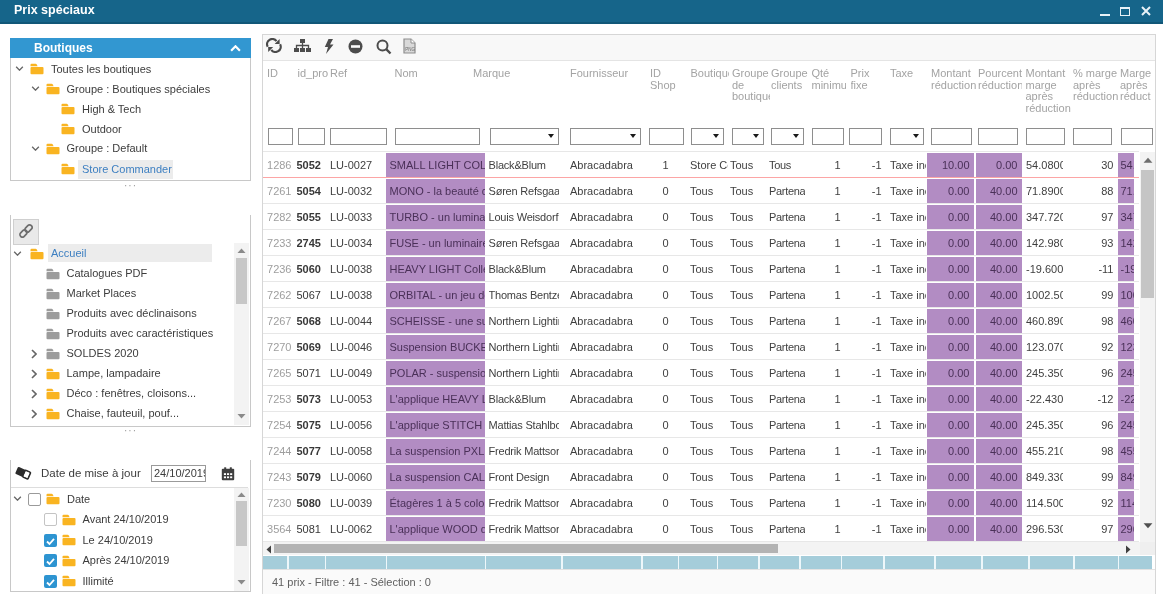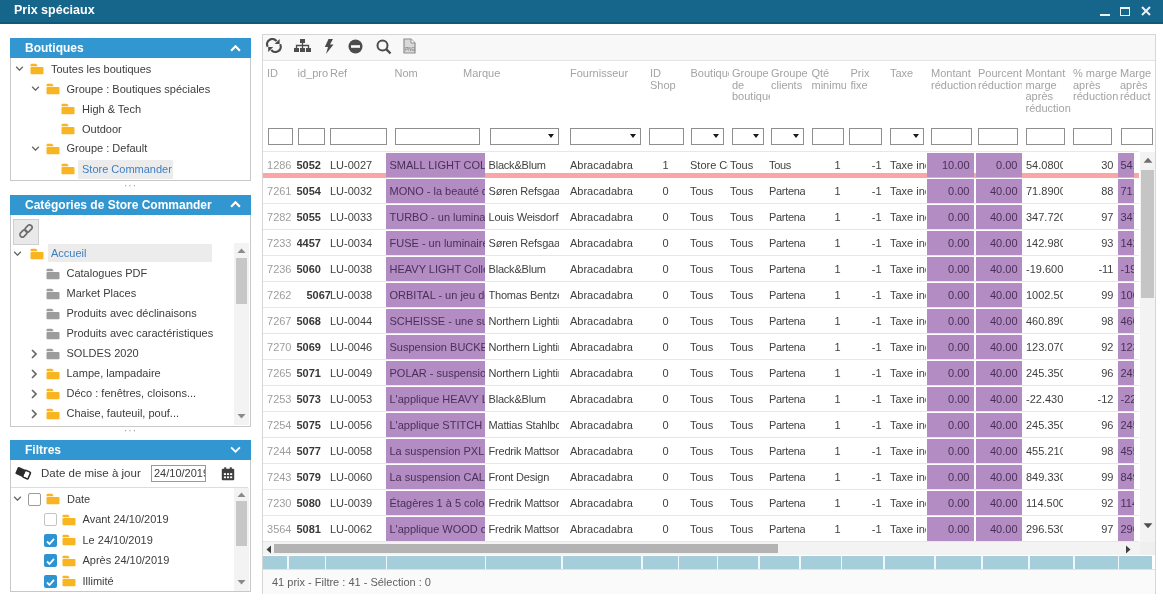--- a/index.html
+++ b/index.html
@@ -1,18 +1,18 @@
 <!DOCTYPE html>
 <html><head><meta charset="utf-8">
 <style>
 html,body{margin:0;padding:0;background:#fff}
 #page{position:relative;width:1163px;height:605px;background:#fff;font-family:"Liberation Sans",sans-serif;overflow:hidden}
 .abs{position:absolute}
 .hdr{position:absolute;left:10px;width:241px;height:20px;background:#3297d1;color:#fff;font-weight:bold;font-size:12px;line-height:20px}
-.hdr span{margin-left:15px}
+.hdr span{margin-left:24px}
 .tree{position:absolute;left:10px;width:239px;background:#fff;border:1px solid #c8c8c8;border-top:none}
 .trow{position:absolute;font-size:11px;color:#3c3c3c;white-space:nowrap}
 .cell{position:absolute;font-size:11px;color:#3f3f3f;white-space:nowrap;overflow:hidden;line-height:26px;height:26px}
 .lbl{position:absolute;font-size:11px;color:#a3a3a3;line-height:11.5px;white-space:pre-line}
 .fbox{position:absolute;background:#fff;border:1px solid #8e8e8e;height:15px}
 .fbox .dd{position:absolute;right:4px;top:5px;width:0;height:0;border-left:3.5px solid transparent;border-right:3.5px solid transparent;border-top:4.5px solid #1a1a1a}
 .prl{background:#b28cc3;color:#4a3058}
 </style></head><body>
 <div id="page">
 
@@ -62,21 +62,20 @@
       <rect x="0.5" y="4" width="13" height="7.2" rx="1" fill="#f9b421"></rect>
     </svg>
 <div class="trow" style="left:66.5px;top:142px;color:#3c3c3c">Groupe : Default</div>
 <div class="abs" style="left:77.5px;top:159.5px;width:95px;height:19px;background:#ececec"></div>
 <svg class="abs" style="left:61.0px;top:163px" width="14" height="12" viewBox="0 0 14 12">
       <path d="M0.5 1.8 Q0.5 0.8 1.5 0.8 L5.6 0.8 Q6.4 0.8 6.8 1.6 L7.6 3.2 L0.5 3.2 Z" fill="#f9b421"></path>
       <rect x="0.5" y="4" width="13" height="7.2" rx="1" fill="#f9b421"></rect>
     </svg>
 <div class="trow" style="left:82.0px;top:162.5px;color:#3d7fc1">Store Commander</div>
 <div class="abs" style="left:124px;top:184px;width:14px;height:3px;color:#999;font-size:10px;letter-spacing:1px;line-height:3px">···</div>
-<div class="hdr" style="top:194.5px"><span>Catégories de Store Commander</span></div>
 <svg class="abs" style="left:230px;top:201px" width="11" height="7" viewBox="0 0 10 6">
       <path d="M1 5 L5 1 L9 5" fill="none" stroke="#fff" stroke-width="2"></path>
     </svg>
 <div class="tree" style="top:214.5px;height:211px"></div>
 <div class="abs" style="left:13px;top:218.5px;width:24px;height:24px;background:#e9e9e9;border:1px solid #cfcfcf"></div>
 <svg class="abs" style="left:19px;top:224px" width="14" height="14" viewBox="0 0 14 14">
       <g fill="none" stroke="#6e6e6e" stroke-width="1.7">
         <rect x="7" y="0.5" width="5" height="8" rx="2.5" transform="rotate(45 9.5 4.5)"></rect>
         <rect x="2" y="5.5" width="5" height="8" rx="2.5" transform="rotate(45 4.5 9.5)"></rect>
       </g>
@@ -144,21 +143,20 @@
 <div class="trow" style="left:66.5px;top:407.2px;color:#3c3c3c">Chaise, fauteuil, pouf...</div>
 <div class="abs" style="left:234px;top:243px;width:15px;height:182px;background:#f3f3f3"></div>
 <svg class="abs" style="left:237px;top:247px" width="9" height="8" viewBox="0 0 9 8">
       <path d="M0.5 6 L4.5 1.5 L8.5 6 Z" fill="#8a8a8a"></path>
     </svg>
 <div class="abs" style="left:236px;top:258px;width:11px;height:46px;background:#c7c7c7"></div>
 <svg class="abs" style="left:237px;top:412px" width="9" height="8" viewBox="0 0 9 8">
       <path d="M0.5 2 L4.5 6.5 L8.5 2 Z" fill="#8a8a8a"></path>
     </svg>
 <div class="abs" style="left:124px;top:429px;width:14px;height:3px;color:#999;font-size:10px;letter-spacing:1px;line-height:3px">···</div>
-<div class="hdr" style="top:440px"><span>Filtres</span></div>
 <svg class="abs" style="left:230px;top:446px" width="11" height="7" viewBox="0 0 10 6">
       <path d="M1 1 L5 5 L9 1" fill="none" stroke="#fff" stroke-width="1.6"></path>
     </svg>
 <div class="tree" style="top:460px;height:131px"></div>
 <svg class="abs" style="left:14px;top:465px" width="18" height="16" viewBox="0 0 18 16">
       <g transform="rotate(24 9 8)">
         <rect x="2" y="4.2" width="14" height="7.6" rx="1" fill="#2b2b2b"></rect>
         <rect x="10.6" y="5" width="4.6" height="6" fill="#fff"></rect>
         <rect x="9.8" y="4.2" width="6.2" height="7.6" rx="1" fill="none" stroke="#2b2b2b" stroke-width="1.3"></rect>
       </g>
@@ -254,21 +252,21 @@
     </svg>
 <svg class="abs" style="left:403px;top:38px" width="13" height="16" viewBox="0 0 13 16">
       <path d="M1 1 L8 1 L12 5 L12 15 L1 15 Z" fill="#d9d9d9" stroke="#8d8d8d" stroke-width="1.2"></path>
       <path d="M8 1 L8 5 L12 5" fill="#fff" stroke="#8d8d8d" stroke-width="1"></path>
       <text x="2.2" y="12.5" font-size="4.5" fill="#6b6b6b" font-family="Liberation Sans">PNG</text>
     </svg>
 <div class="lbl" style="left:267px;top:68px;width:60px;overflow:hidden">ID</div>
 <div class="lbl" style="left:297.5px;top:68px;width:60px;overflow:hidden">id_pro</div>
 <div class="lbl" style="left:330px;top:68px;width:60px;overflow:hidden">Ref</div>
 <div class="lbl" style="left:394.5px;top:68px;width:60px;overflow:hidden">Nom</div>
-<div class="lbl" style="left:463px;top:68px;width:60px;overflow:hidden">Marque</div>
+<div class="lbl" style="left:473px;top:68px;width:60px;overflow:hidden">Marque</div>
 <div class="lbl" style="left:570px;top:68px;width:60px;overflow:hidden">Fournisseur</div>
 <div class="lbl" style="left:650px;top:68px;width:60px;overflow:hidden">ID
 Shop</div>
 <div class="lbl" style="left:690.5px;top:68px;width:38px;overflow:hidden">Boutique</div>
 <div class="lbl" style="left:732px;top:68px;width:38px;overflow:hidden">Groupe
 de
 boutique</div>
 <div class="lbl" style="left:771px;top:68px;width:38px;overflow:hidden">Groupe
 clients</div>
 <div class="lbl" style="left:811.5px;top:68px;width:34px;overflow:hidden">Qté
@@ -314,21 +312,21 @@
 <div class="fbox" style="left:849px;top:128px;width:30.5px"></div>
 <div class="fbox" style="left:890px;top:128px;width:31.5px">
       <div class="dd"></div>
     </div>
 <div class="fbox" style="left:930.5px;top:128px;width:39.5px"></div>
 <div class="fbox" style="left:978px;top:128px;width:37.5px"></div>
 <div class="fbox" style="left:1025.5px;top:128px;width:37px"></div>
 <div class="fbox" style="left:1073px;top:128px;width:37px"></div>
 <div class="fbox" style="left:1120.5px;top:128px;width:30px"></div>
 <div class="abs" style="left:262.5px;top:151px;width:876.5px;height:1px;background:#e7e7e7"></div>
-<div class="abs" style="left:262.5px;top:152px;width:876.5px;height:26px;border-bottom:5px solid #fca5a5;box-sizing:border-box">
+<div class="abs" style="left:262.5px;top:152px;width:876.5px;height:26px;border-bottom:1px solid #fca5a5;box-sizing:border-box">
       <div class="cell " style="left:1.0px;width:28px;text-align:right;color:#9e9e9e">1286</div>
       <div class="cell " style="left:34.0px;width:29px;font-weight:bold;color:#383838">5052</div>
       <div class="cell " style="left:67.5px;width:54px;">LU-0027</div>
       <div class="cell prl" style="left:123px;top:1px;height:24px;line-height:24px;width:99px;padding-left:4px;box-sizing:border-box">SMALL LIGHT COLLECTION</div>
       <div class="cell " style="left:226.0px;width:70px;letter-spacing:-0.2px">Black&amp;Blum</div>
       <div class="cell " style="left:307.5px;width:68px;">Abracadabra</div>
       <div class="cell " style="left:386.5px;width:33px;text-align:center">1</div>
       <div class="cell " style="left:427.5px;width:38px;">Store Commander</div>
       <div class="cell " style="left:467.5px;width:37px;">Tous</div>
       <div class="cell " style="left:506.5px;width:36px;letter-spacing:-0.3px">Tous</div>
@@ -376,21 +374,21 @@
       <div class="cell " style="left:582.5px;width:36.5px;text-align:right">-1</div>
       <div class="cell " style="left:627.5px;width:35.5px;">Taxe incluse</div>
       <div class="cell prl" style="left:664px;top:1px;height:24px;line-height:24px;width:47px;text-align:right;padding-right:4px;box-sizing:border-box">0.00</div>
       <div class="cell prl" style="left:713px;top:1px;height:24px;line-height:24px;width:46px;text-align:right;padding-right:4px;box-sizing:border-box">40.00</div>
       <div class="cell " style="left:763.5px;width:37px;">347.720000</div>
       <div class="cell " style="left:810.5px;width:40.5px;text-align:right">97</div>
       <div class="cell prl" style="left:855px;top:1px;height:24px;line-height:24px;width:16.5px;padding-left:3px;box-sizing:border-box">347.72</div>
     </div>
     <div class="abs" style="left:262.5px;top:230px;width:876.5px;height:26px;border-bottom:1px solid #e7e7e7;box-sizing:border-box">
       <div class="cell " style="left:1.0px;width:28px;text-align:right;color:#9e9e9e">7233</div>
-      <div class="cell " style="left:34.0px;width:29px;font-weight:bold;color:#383838">4457</div>
+      <div class="cell " style="left:34.0px;width:29px;font-weight:bold;color:#383838">2745</div>
       <div class="cell " style="left:67.5px;width:54px;">LU-0034</div>
       <div class="cell prl" style="left:123px;top:1px;height:24px;line-height:24px;width:99px;padding-left:4px;box-sizing:border-box">FUSE - un luminaire</div>
       <div class="cell " style="left:226.0px;width:70px;letter-spacing:-0.2px">Søren Refsgaard</div>
       <div class="cell " style="left:307.5px;width:68px;">Abracadabra</div>
       <div class="cell " style="left:386.5px;width:33px;text-align:center">0</div>
       <div class="cell " style="left:427.5px;width:38px;">Tous</div>
       <div class="cell " style="left:467.5px;width:37px;">Tous</div>
       <div class="cell " style="left:506.5px;width:36px;letter-spacing:-0.3px">Partenaires</div>
       <div class="cell " style="left:537.5px;width:40.5px;text-align:right">1</div>
       <div class="cell " style="left:582.5px;width:36.5px;text-align:right">-1</div>
@@ -416,21 +414,21 @@
       <div class="cell " style="left:582.5px;width:36.5px;text-align:right">-1</div>
       <div class="cell " style="left:627.5px;width:35.5px;">Taxe incluse</div>
       <div class="cell prl" style="left:664px;top:1px;height:24px;line-height:24px;width:47px;text-align:right;padding-right:4px;box-sizing:border-box">0.00</div>
       <div class="cell prl" style="left:713px;top:1px;height:24px;line-height:24px;width:46px;text-align:right;padding-right:4px;box-sizing:border-box">40.00</div>
       <div class="cell " style="left:763.5px;width:37px;">-19.600000</div>
       <div class="cell " style="left:810.5px;width:40.5px;text-align:right">-11</div>
       <div class="cell prl" style="left:855px;top:1px;height:24px;line-height:24px;width:16.5px;padding-left:3px;box-sizing:border-box">-19.60</div>
     </div>
     <div class="abs" style="left:262.5px;top:282px;width:876.5px;height:26px;border-bottom:1px solid #e7e7e7;box-sizing:border-box">
       <div class="cell " style="left:1.0px;width:28px;text-align:right;color:#9e9e9e">7262</div>
-      <div class="cell " style="left:44px;width:29px;font-weight:bold;color:#383838">5067</div>
+      <div class="cell " style="left:34.0px;width:29px;font-weight:normal;color:#383838">5067</div>
       <div class="cell " style="left:67.5px;width:54px;">LU-0038</div>
       <div class="cell prl" style="left:123px;top:1px;height:24px;line-height:24px;width:99px;padding-left:4px;box-sizing:border-box">ORBITAL - un jeu de</div>
       <div class="cell " style="left:226.0px;width:70px;letter-spacing:-0.2px">Thomas Bentzen</div>
       <div class="cell " style="left:307.5px;width:68px;">Abracadabra</div>
       <div class="cell " style="left:386.5px;width:33px;text-align:center">0</div>
       <div class="cell " style="left:427.5px;width:38px;">Tous</div>
       <div class="cell " style="left:467.5px;width:37px;">Tous</div>
       <div class="cell " style="left:506.5px;width:36px;letter-spacing:-0.3px">Partenaires</div>
       <div class="cell " style="left:537.5px;width:40.5px;text-align:right">1</div>
       <div class="cell " style="left:582.5px;width:36.5px;text-align:right">-1</div>
@@ -476,21 +474,21 @@
       <div class="cell " style="left:582.5px;width:36.5px;text-align:right">-1</div>
       <div class="cell " style="left:627.5px;width:35.5px;">Taxe incluse</div>
       <div class="cell prl" style="left:664px;top:1px;height:24px;line-height:24px;width:47px;text-align:right;padding-right:4px;box-sizing:border-box">0.00</div>
       <div class="cell prl" style="left:713px;top:1px;height:24px;line-height:24px;width:46px;text-align:right;padding-right:4px;box-sizing:border-box">40.00</div>
       <div class="cell " style="left:763.5px;width:37px;">123.070000</div>
       <div class="cell " style="left:810.5px;width:40.5px;text-align:right">92</div>
       <div class="cell prl" style="left:855px;top:1px;height:24px;line-height:24px;width:16.5px;padding-left:3px;box-sizing:border-box">123.07</div>
     </div>
     <div class="abs" style="left:262.5px;top:360px;width:876.5px;height:26px;border-bottom:1px solid #e7e7e7;box-sizing:border-box">
       <div class="cell " style="left:1.0px;width:28px;text-align:right;color:#9e9e9e">7265</div>
-      <div class="cell " style="left:34.0px;width:29px;font-weight:bold;color:#383838">5071</div>
+      <div class="cell " style="left:34.0px;width:29px;font-weight:normal;color:#383838">5071</div>
       <div class="cell " style="left:67.5px;width:54px;">LU-0049</div>
       <div class="cell prl" style="left:123px;top:1px;height:24px;line-height:24px;width:99px;padding-left:4px;box-sizing:border-box">POLAR - suspension</div>
       <div class="cell " style="left:226.0px;width:70px;letter-spacing:-0.2px">Northern Lighting</div>
       <div class="cell " style="left:307.5px;width:68px;">Abracadabra</div>
       <div class="cell " style="left:386.5px;width:33px;text-align:center">0</div>
       <div class="cell " style="left:427.5px;width:38px;">Tous</div>
       <div class="cell " style="left:467.5px;width:37px;">Tous</div>
       <div class="cell " style="left:506.5px;width:36px;letter-spacing:-0.3px">Partenaires</div>
       <div class="cell " style="left:537.5px;width:40.5px;text-align:right">1</div>
       <div class="cell " style="left:582.5px;width:36.5px;text-align:right">-1</div>
@@ -596,21 +594,21 @@
       <div class="cell " style="left:582.5px;width:36.5px;text-align:right">-1</div>
       <div class="cell " style="left:627.5px;width:35.5px;">Taxe incluse</div>
       <div class="cell prl" style="left:664px;top:1px;height:24px;line-height:24px;width:47px;text-align:right;padding-right:4px;box-sizing:border-box">0.00</div>
       <div class="cell prl" style="left:713px;top:1px;height:24px;line-height:24px;width:46px;text-align:right;padding-right:4px;box-sizing:border-box">40.00</div>
       <div class="cell " style="left:763.5px;width:37px;">114.500000</div>
       <div class="cell " style="left:810.5px;width:40.5px;text-align:right">92</div>
       <div class="cell prl" style="left:855px;top:1px;height:24px;line-height:24px;width:16.5px;padding-left:3px;box-sizing:border-box">114.50</div>
     </div>
     <div class="abs" style="left:262.5px;top:516px;width:876.5px;height:26px;border-bottom:1px solid #e7e7e7;box-sizing:border-box">
       <div class="cell " style="left:1.0px;width:28px;text-align:right;color:#9e9e9e">3564</div>
-      <div class="cell " style="left:34.0px;width:29px;font-weight:bold;color:#383838">5081</div>
+      <div class="cell " style="left:34.0px;width:29px;font-weight:normal;color:#383838">5081</div>
       <div class="cell " style="left:67.5px;width:54px;">LU-0062</div>
       <div class="cell prl" style="left:123px;top:1px;height:24px;line-height:24px;width:99px;padding-left:4px;box-sizing:border-box">L'applique WOOD de</div>
       <div class="cell " style="left:226.0px;width:70px;letter-spacing:-0.2px">Fredrik Mattson</div>
       <div class="cell " style="left:307.5px;width:68px;">Abracadabra</div>
       <div class="cell " style="left:386.5px;width:33px;text-align:center">0</div>
       <div class="cell " style="left:427.5px;width:38px;">Tous</div>
       <div class="cell " style="left:467.5px;width:37px;">Tous</div>
       <div class="cell " style="left:506.5px;width:36px;letter-spacing:-0.3px">Partenaires</div>
       <div class="cell " style="left:537.5px;width:40.5px;text-align:right">1</div>
       <div class="cell " style="left:582.5px;width:36.5px;text-align:right">-1</div>

